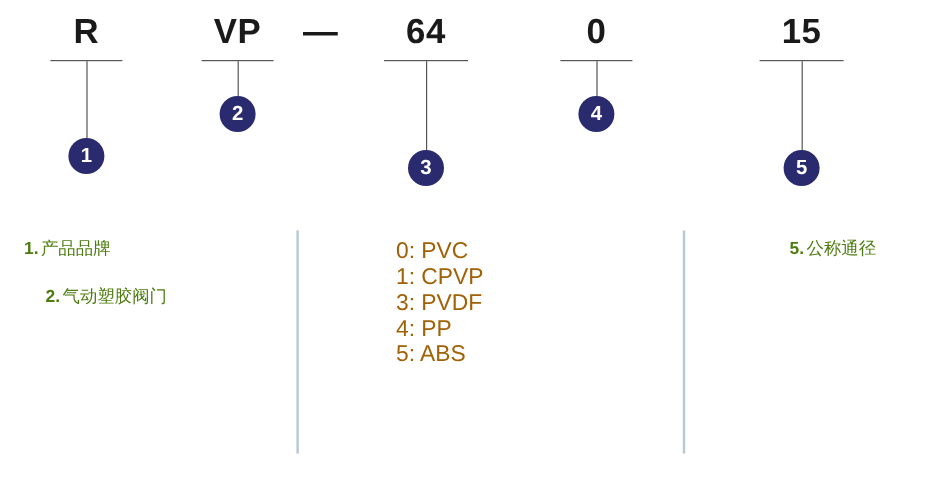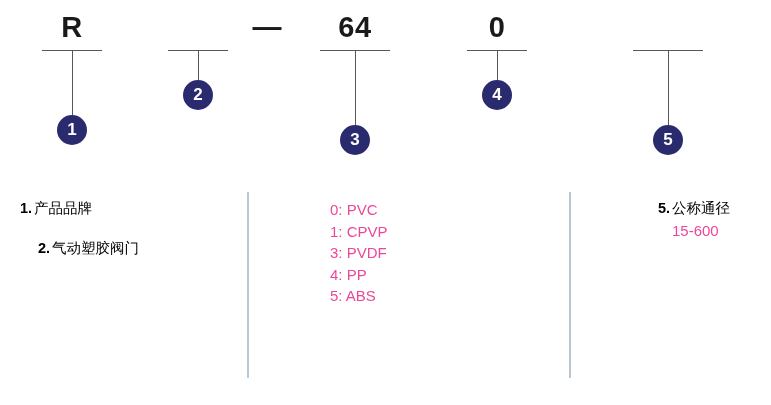--- a/index.html
+++ b/index.html
@@ -90,60 +90,61 @@
   .legend-col {
     position: absolute;
   }
   .legend-entry {
     position: absolute;
     white-space: nowrap;
   }
   .legend-head {
     font-size: 14.5px;
     line-height: 21px;
-    color: #000000;
+    color: #4d7c0f;
     white-space: nowrap;
   }
   .legend-head .num {
     font-weight: bold;
     font-size: 14.5px;
   }
   .legend-head .dot {
     font-weight: bold;
     font-size: 14.5px;
     margin-right: 2px;
   }
   .legend-head .txt {
     font-weight: normal;
   }
   .legend-sub {
-    font-size: 15px;
+    font-size: 19px;
     line-height: 21.5px;
     font-weight: normal;
-    color: #ec4899;
+    color: #a16207;
     white-space: nowrap;
   }
   .legend-sub-wrap {
     margin-top: 1px;
   }
   .indent-1 { padding-left: 20px; }
 </style>
 </head>
 <body>
 
 <div id="page">
 
   <div class="code-group" style="left:42px; width:60px; height:170px;">
     <div class="code-text">R</div>
     <div class="code-rule"></div>
     <div class="drop-line" style="height:64px;"></div>
     <div class="badge" style="top:115px;">1</div>
   </div>
 
   <div class="code-group" style="left:168px; width:60px; height:170px;">
+    <div class="code-text">VP</div>
     <div class="code-rule"></div>
     <div class="drop-line" style="height:29px;"></div>
     <div class="badge" style="top:80px;">2</div>
   </div>
 
   <div class="dash" style="left:252px; width:30px; text-align:center;">—</div>
 
   <div class="code-group" style="left:320px; width:70px; height:175px;">
     <div class="code-text">64</div>
     <div class="code-rule"></div>
@@ -152,20 +153,21 @@
   </div>
 
   <div class="code-group" style="left:467px; width:60px; height:170px;">
     <div class="code-text">0</div>
     <div class="code-rule"></div>
     <div class="drop-line" style="height:29px;"></div>
     <div class="badge" style="top:80px;">4</div>
   </div>
 
   <div class="code-group" style="left:633px; width:70px; height:175px;">
+    <div class="code-text">15</div>
     <div class="code-rule"></div>
     <div class="drop-line" style="height:74px;"></div>
     <div class="badge" style="top:125px;">5</div>
   </div>
 
   <div class="v-divider" style="left:247px; top:192px; height:186px;"></div>
   <div class="v-divider" style="left:569px; top:192px; height:186px;"></div>
 
   <div class="legend-col" style="left:20px; top:198px; width:200px;">
 
@@ -197,19 +199,16 @@
       </div>
     </div>
   </div>
 
   <div class="legend-col" style="left:641px; top:198px; width:130px;">
 
     <div class="legend-entry" style="top:0px; left:17px;">
       <div class="legend-head">
         <span class="num">5</span><span class="dot">.</span><span class="txt">公称通径</span>
       </div>
-      <div class="legend-sub-wrap" style="padding-left:14px;">
-        <div class="legend-sub">15-600</div>
-      </div>
     </div>
   </div>
 
 </div>
 
 </body></html>

